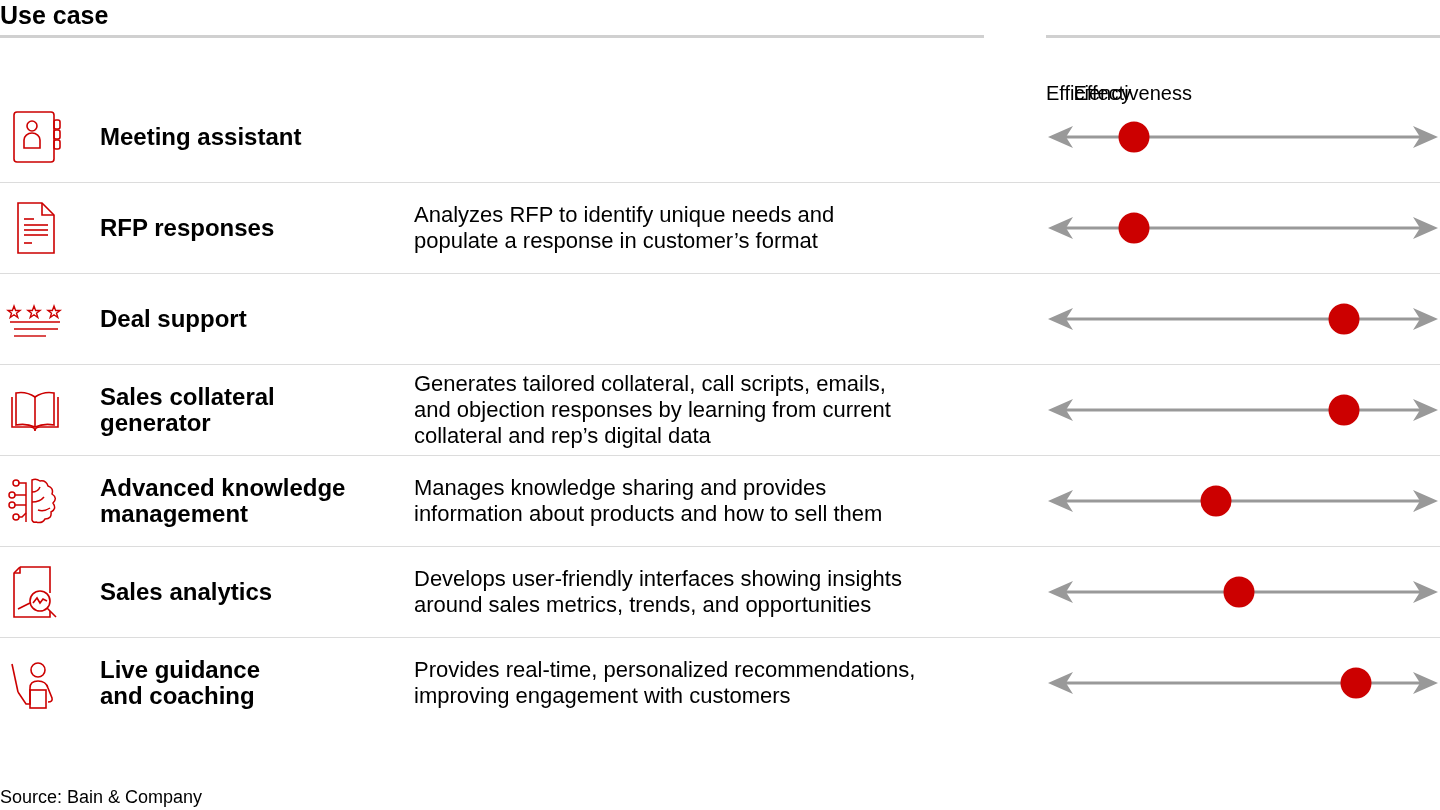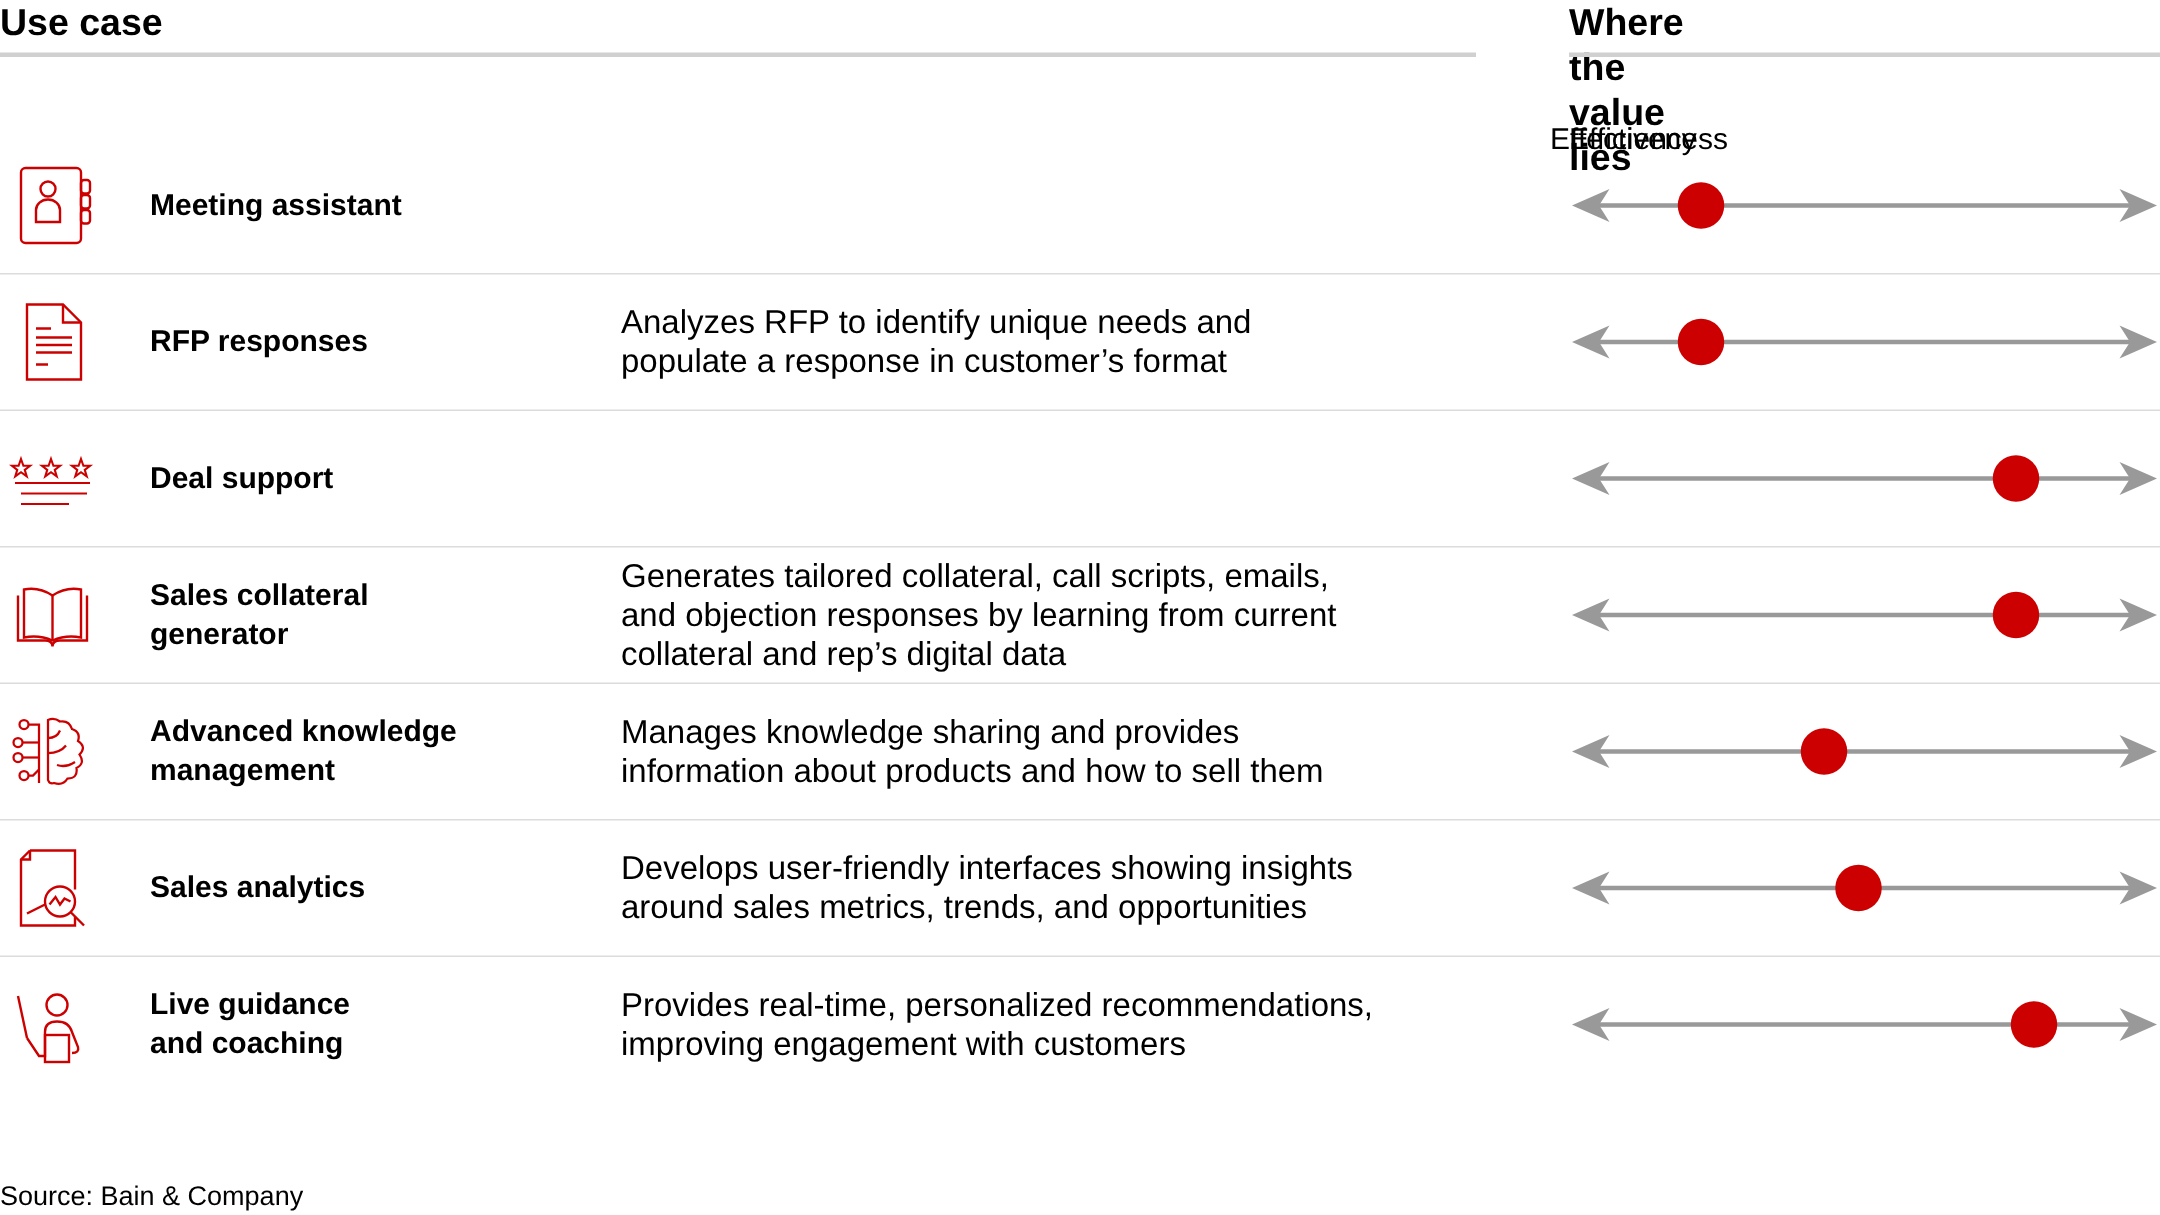--- a/index.html
+++ b/index.html
@@ -3,21 +3,21 @@
   <meta charset="utf-8">
   <style>
     html, body {
       margin: 0; padding: 0;
       width: 1440px; height: 810px;
       background: #ffffff;
       font-family: "Liberation Sans", sans-serif;
       color: #000;
       overflow: hidden;
     }
-    .page { position: relative; width: 1152px; height: 810px; }
+    .page { position: relative; width: 1152px; height: 810px; padding-left: 40px; }
 
     .hdr {
       position: absolute; top: 0;
       font-weight: bold; font-size: 25px; line-height: 30px;
     }
     .hdr-left { left: 0; }
     .hdr-right { left: 1046px; }
     .hdr-rule {
       position: absolute; top: 35px; height: 3px; background: #d0d0d0;
     }
@@ -41,21 +41,21 @@
       position: absolute; left: 6px; top: 50%;
       transform: translateY(-50%);
       width: 58px; height: 58px;
     }
     .icon svg { width: 58px; height: 58px; display: block; }
 
     .title {
       position: absolute; left: 100px; top: 50%;
       transform: translateY(-50%);
       width: 290px;
-      font-weight: bold; font-size: 20px; line-height: 26px;
+      font-weight: bold; font-size: 24px; line-height: 26px;
       white-space: pre-line;
     }
     .desc {
       position: absolute; left: 414px; top: 50%;
       transform: translateY(-50%);
       width: 580px;
       font-size: 22px; line-height: 26px;
       white-space: pre-line;
     }
 
@@ -76,21 +76,20 @@
       font-size: 18px; line-height: 22px;
     }
   </style>
 </head>
 <body>
 
 <div class="page">
 
   <div class="hdr hdr-left">Use case</div>
   <div class="hdr-rule hdr-rule-left"></div>
-  <div class="hdr hdr-right">Where the value lies</div>
   <div class="hdr-rule hdr-rule-right"></div>
 
   <div class="axis-label axis-left">Efficiency</div>
   <div class="axis-label axis-right">Effectiveness</div>
 
   <div class="rows">
 
     <div class="row">
       <div class="icon">
         <svg viewBox="0 0 58 58" fill="none" stroke="#cc0000" stroke-width="1.6">

